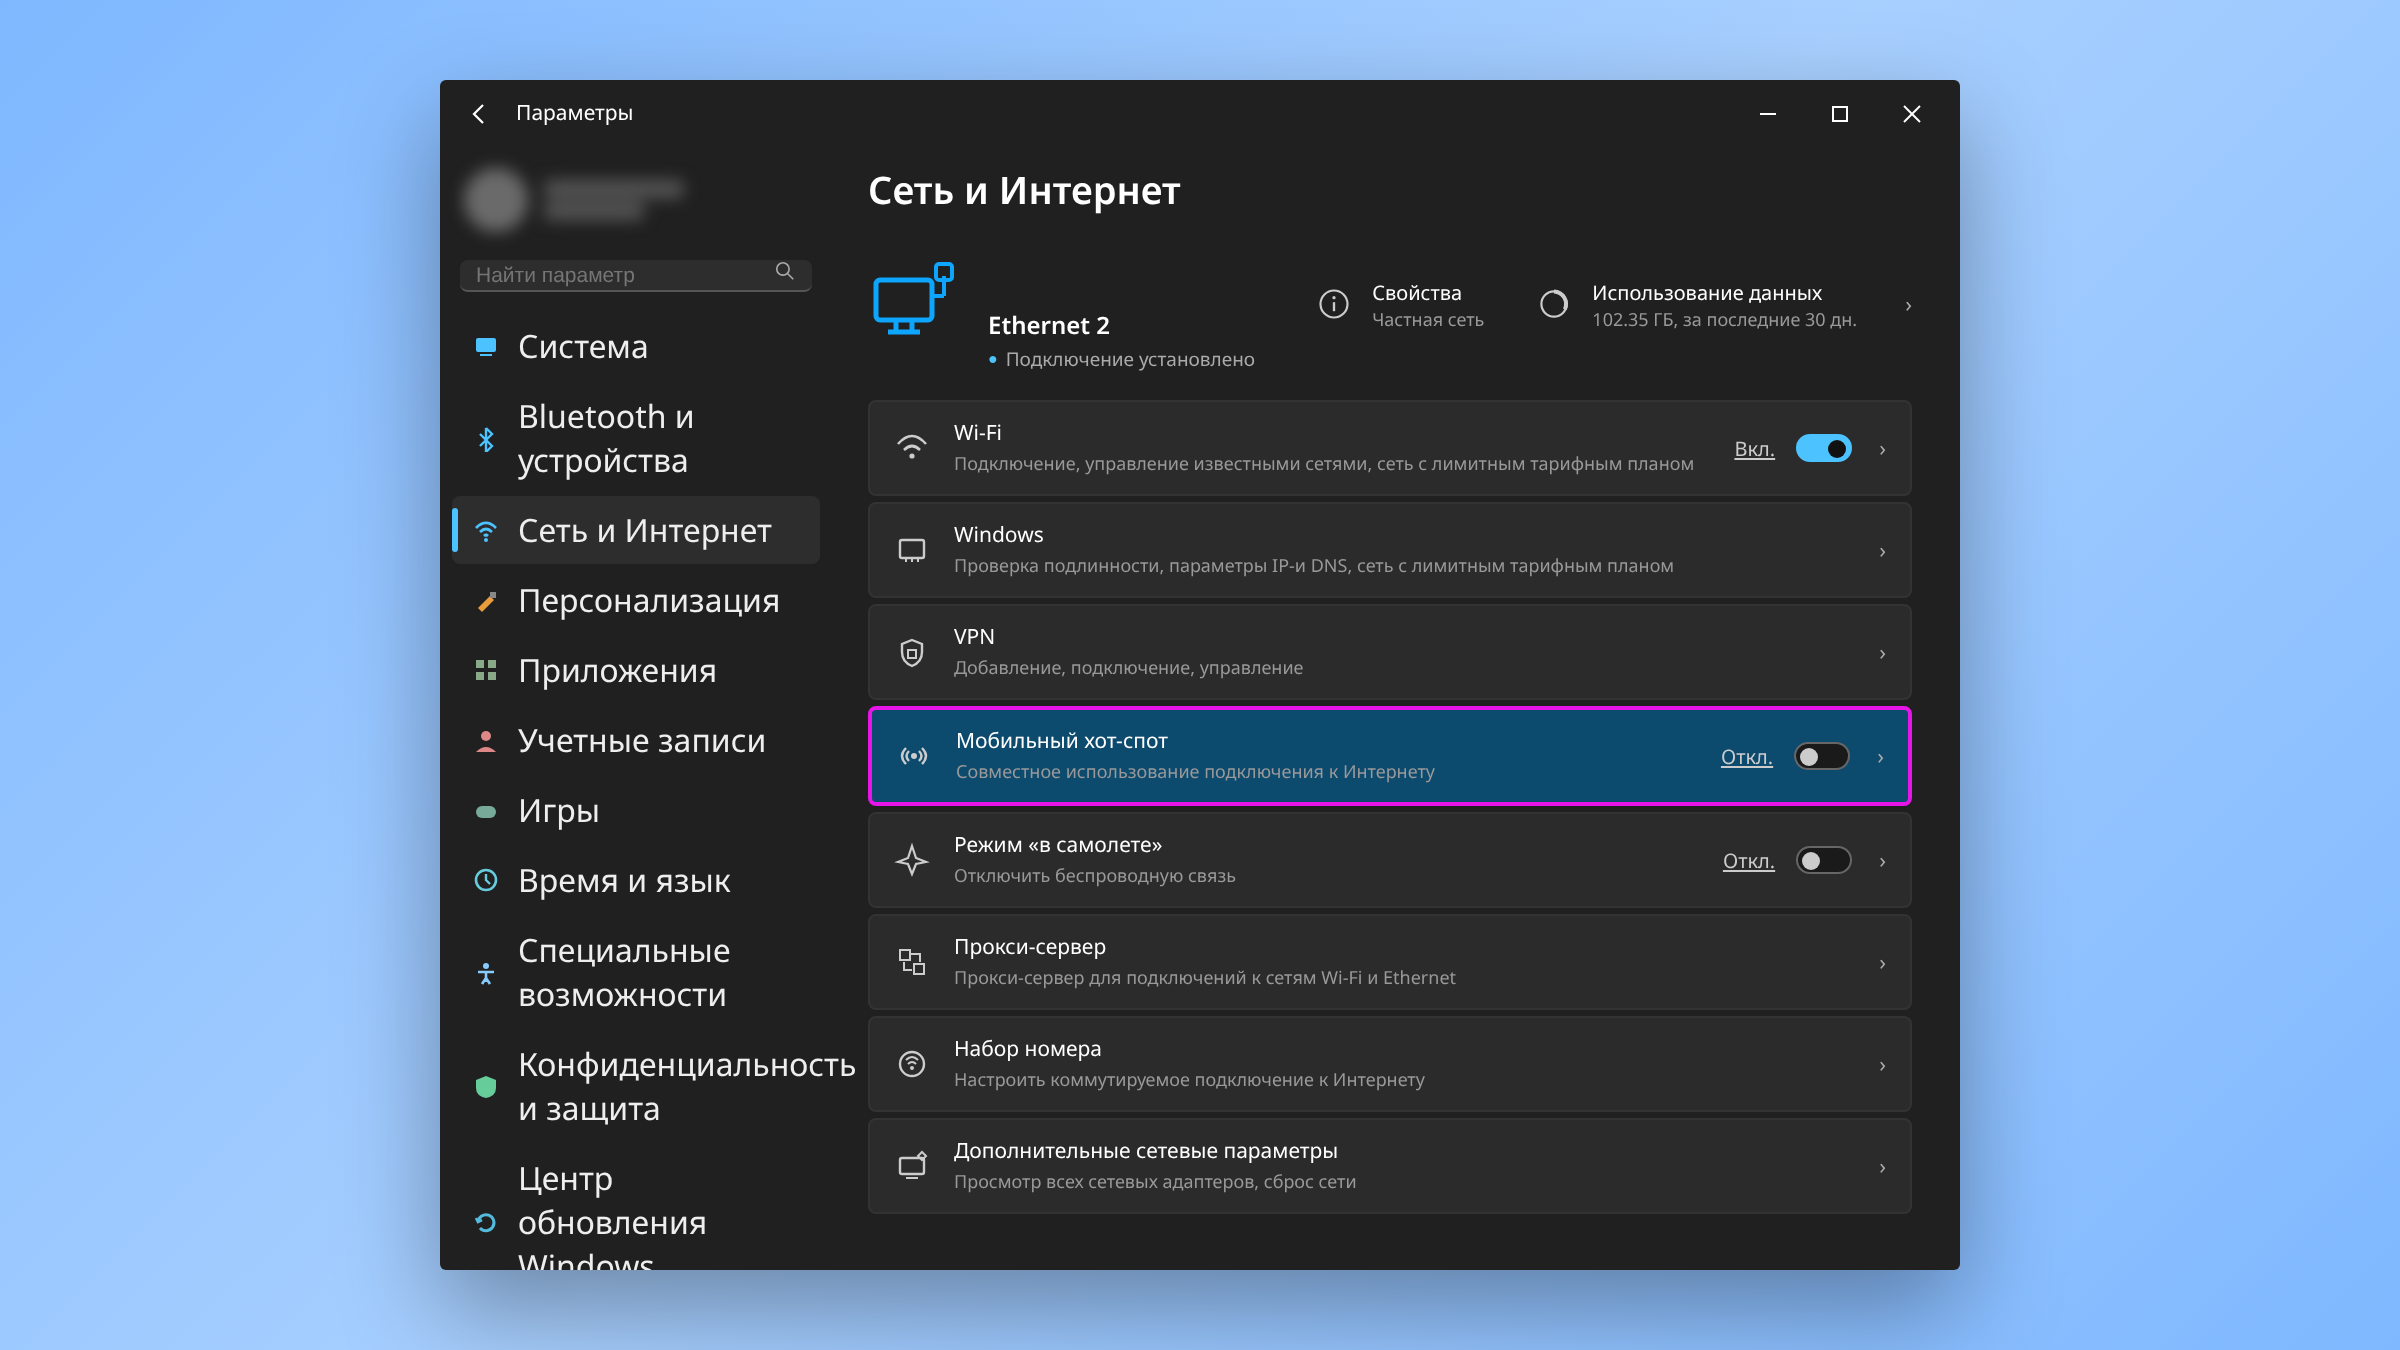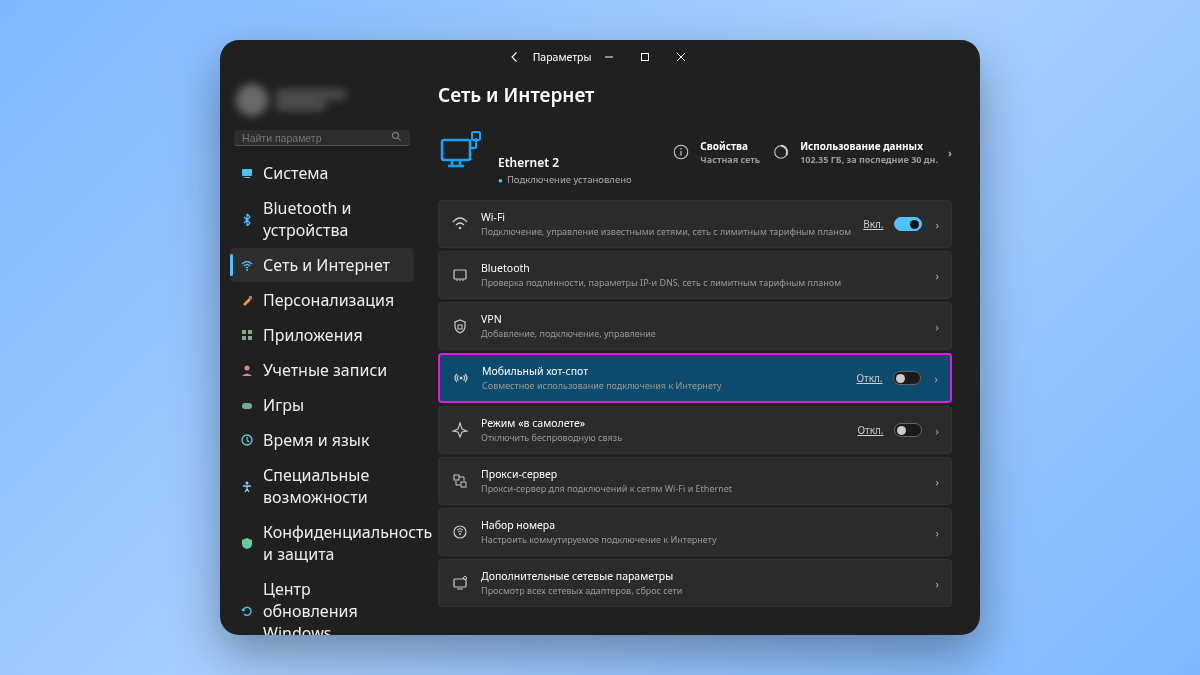--- a/index.html
+++ b/index.html
@@ -4,24 +4,24 @@
 <style>
   * { box-sizing: border-box; margin: 0; padding: 0; }
   body {
     font-family: "Segoe UI", system-ui, -apple-system, sans-serif;
     background: linear-gradient(135deg, #7fb8ff 0%, #a8d0ff 50%, #7fb8ff 100%);
     width: 1200px; height: 675px;
     display: flex; align-items: center; justify-content: center;
   }
   .window {
     width: 760px; height: 595px;
-    background: #202020; border-radius: 19px;
+    background: #202020; border-radius: 3px;
     box-shadow: 0 20px 50px rgba(0,0,0,0.35);
     display: flex; flex-direction: column; overflow: hidden;
-    color: #fff; font-size: 11px; align-items: center;
+    color: #fff; font-size: 11px;
   }
   .titlebar {
     height: 34px; display: flex; align-items: center; padding: 0 6px;
   }
   .back-btn { width: 28px; height: 28px; display:flex;align-items:center;justify-content:center; color:#fff; cursor:pointer; }
   .title { font-size: 10.5px; color:#fff; margin-left: 4px; }
   .win-controls { margin-left:auto; display:flex; }
   .win-btn { width: 36px; height: 28px; display:flex; align-items:center; justify-content:center; cursor:pointer; color:#fff; }
   .body { flex:1; display:flex; overflow:hidden; }
   .sidebar { width: 196px; padding: 6px 6px 6px 6px; display:flex; flex-direction:column; gap:2px; }
@@ -49,21 +49,21 @@
   }
   .nav-icon { width:14px; height:14px; display:flex; align-items:center; justify-content:center; font-size:11px; }
   .main { flex:1; padding: 8px 24px 16px 18px; overflow-y:auto; }
   .page-title { font-size:19px; font-weight:600; margin-bottom:10px; }
   .hero { display:flex; align-items:center; gap:12px; margin-bottom:14px; }
   .hero-icon { width:48px; height:48px; }
   .hero-text { display:flex; flex-direction:column; gap:2px; }
   .hero-title { font-size:12px; font-weight:600;margin-top:36px; }
   .hero-sub { font-size:9.5px; color:#aaa; display:flex; align-items:center; gap:4px;}
   .hero-sub .dot { color:#4cc2ff; font-size:8px; }
-  .hero-right { margin-left:auto; display:flex; align-items:center; gap:10px;font-weight:bold; }
+  .hero-right { margin-left:auto; display:flex; align-items:center; gap:24px; }
   .info-block { display:flex; align-items:center; gap:8px; }
   .info-icon { width:22px; height:22px; display:flex; align-items:center; justify-content:center; color:#ccc; }
   .info-text { display:flex; flex-direction:column; }
   .info-title { font-size:10px; }
   .info-sub { font-size:9px; color:#999; }
   .chev { color:#aaa; font-size:11px; }
   .cards { display:flex; flex-direction:column; gap:3px; }
   .card {
     background:#2b2b2b; border-radius:4px; padding:9px 12px;
     display:flex; align-items:center; gap:12px; cursor:pointer;
@@ -308,21 +308,21 @@
           <div class="card">
             <div class="card-icon">
               <svg width="18" height="18" viewBox="0 0 18 18">
                 <rect x="3" y="4" width="12" height="9" rx="1" stroke="#ccc" fill="none" stroke-width="1.2"></rect>
                 <line x1="6" y1="13" x2="6" y2="15" stroke="#ccc"></line>
                 <line x1="9" y1="13" x2="9" y2="15" stroke="#ccc"></line>
                 <line x1="12" y1="13" x2="12" y2="15" stroke="#ccc"></line>
               </svg>
             </div>
   <div class="card-text">
-              <div class="card-title">Bluetooth</div>
+              <div class="card-title">Windows</div>
               <div class="card-sub">Проверка подлинности, параметры IP-и DNS, сеть с лимитным тарифным планом</div>
             </div>
   <div class="card-tail">
               <span class="chev">›</span>
             </div>
           </div>
           <div class="card">
             <div class="card-icon">
               <svg width="18" height="18" viewBox="0 0 18 18">
                 <path d="M9 3 L14 5 L14 9 Q14 14 9 16 Q4 14 4 9 L4 5 Z" stroke="#ccc" fill="none" stroke-width="1.2"></path>

